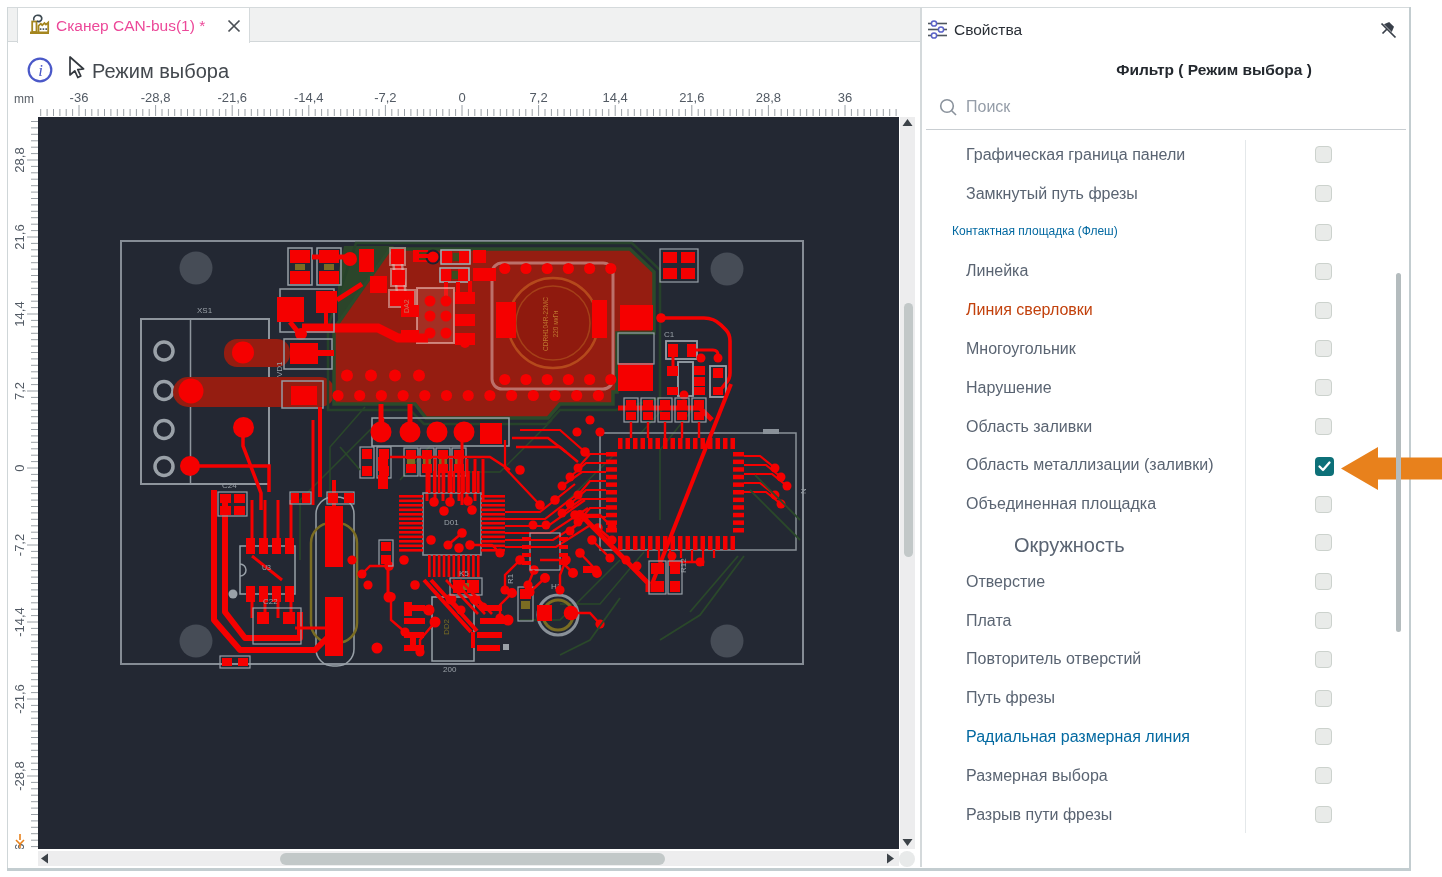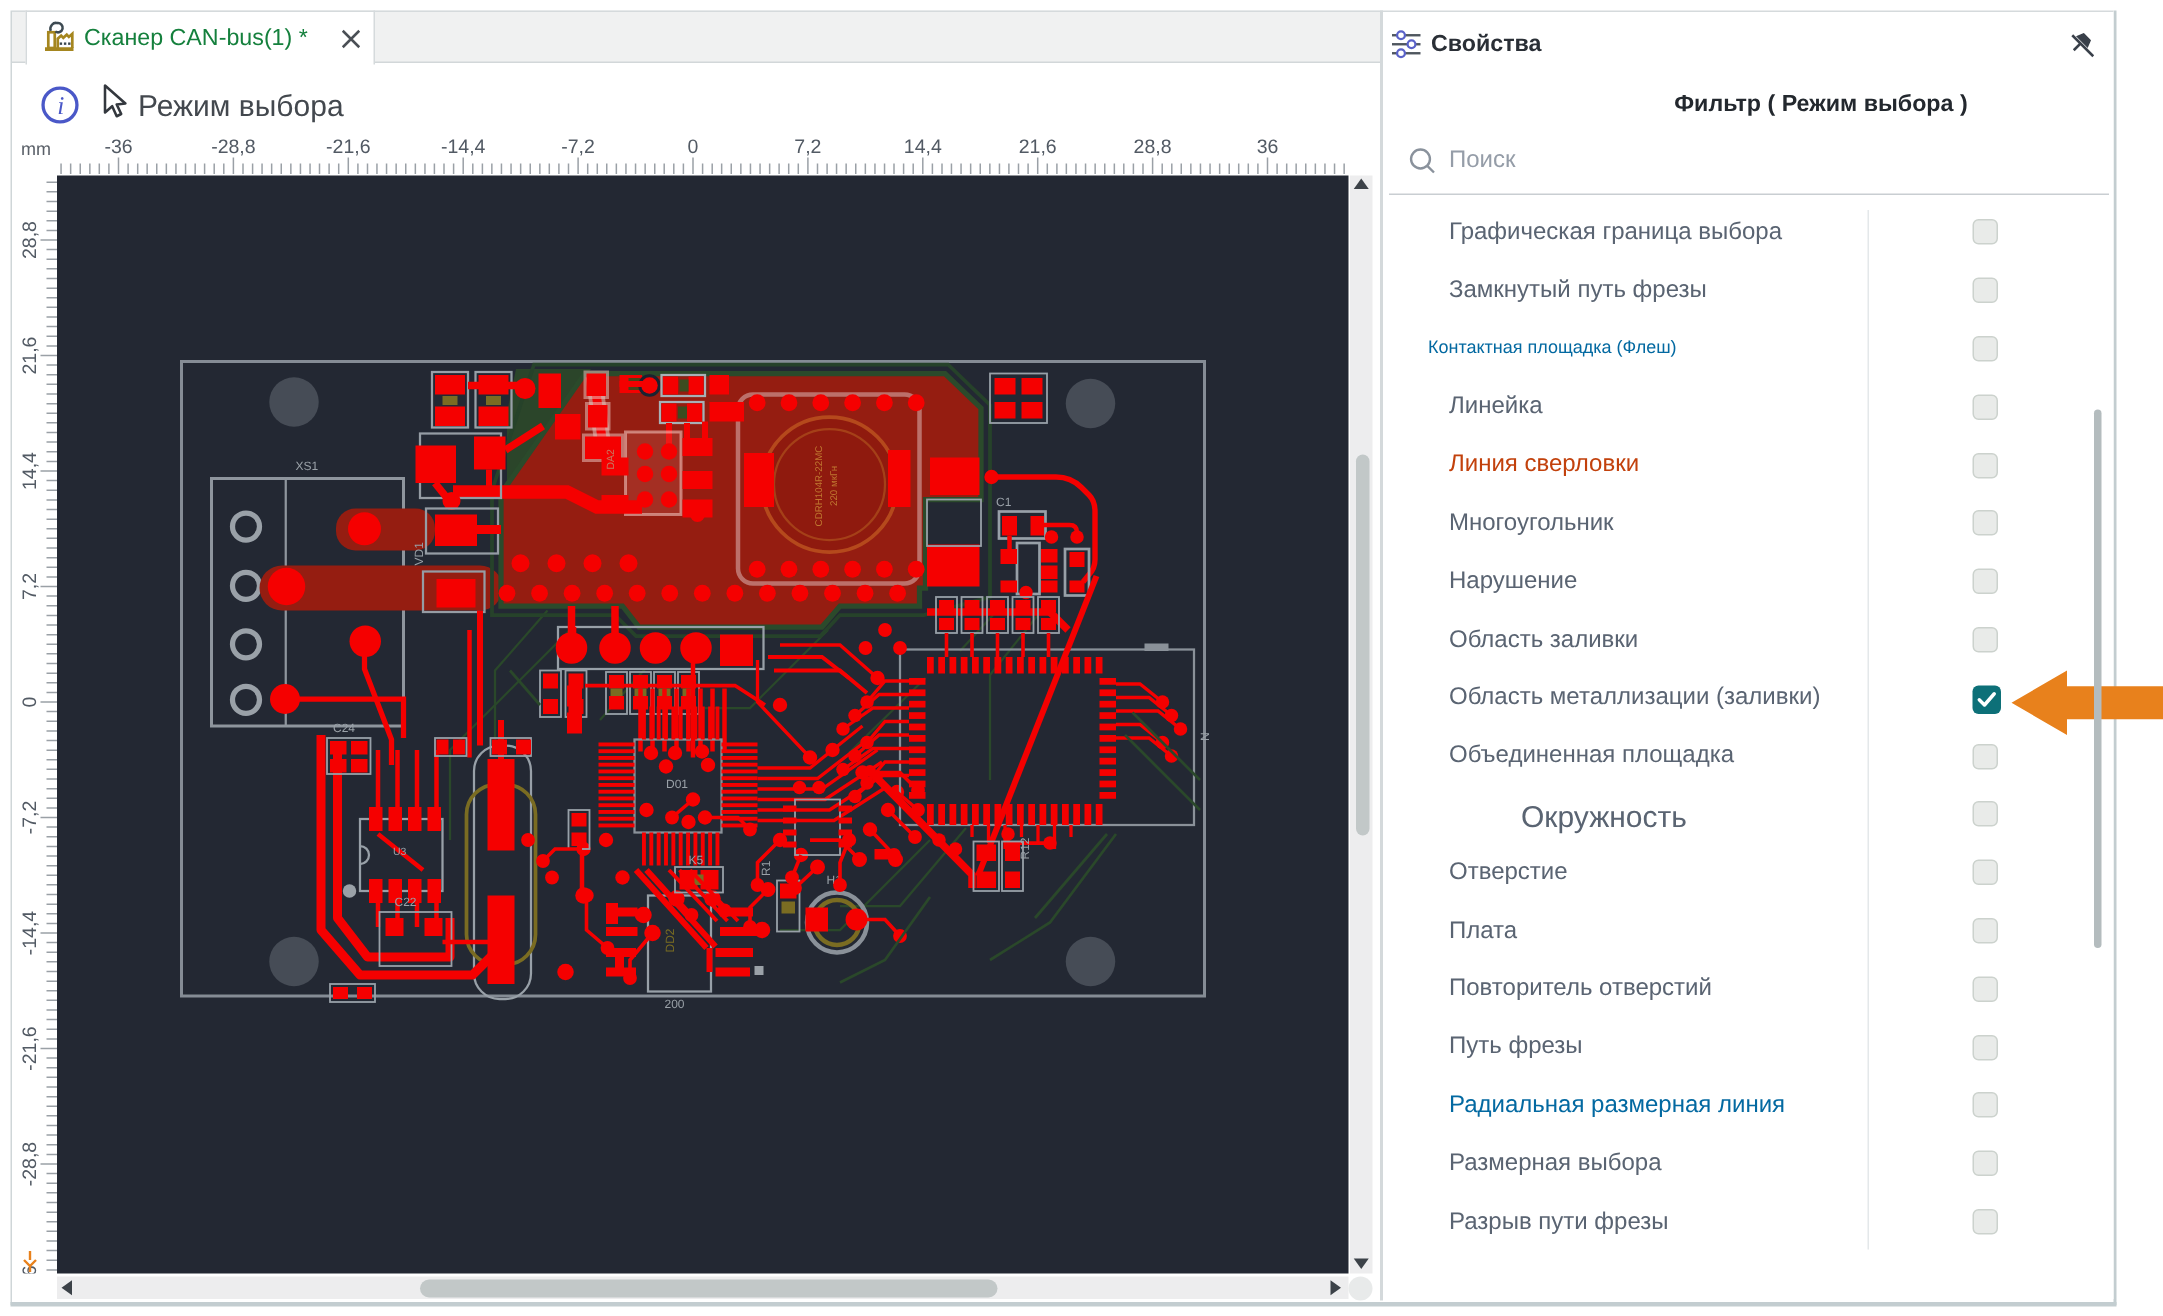--- a/index.html
+++ b/index.html
@@ -17,21 +17,21 @@
  <rect x="1" y="19.5" width="19" height="2.5" fill="#a5861f"></rect>
  <rect x="3.2" y="9.5" width="4.3" height="10.5" fill="none" stroke="#a5861f" stroke-width="1.8"></rect>
  <path d="M9.5,20 V13.8 l2.3,-2.1 1.4,1.5 2.3,-2.1 1.4,1.5 2.3,-2.1 V20" fill="none" stroke="#a5861f" stroke-width="1.8"></path>
  <g fill="#3a4750">
       <rect x="10.8" y="16.3" width="1.6" height="1.6"></rect>
       <rect x="13.6" y="16.3" width="1.6" height="1.6"></rect>
       <rect x="16.4" y="16.3" width="1.6" height="1.6"></rect>
     </g>
  <path d="M4.8,8.6 C3.8,5.4 6.6,2.6 9.2,3.4 a3.1,3.1 0 1 1 -1.3,5.6" fill="none" stroke="#3d4a52" stroke-width="1.7"></path>
 </svg>
-<div class="abs" style="left:56px;top:17px;font-size:15.5px;color:#15803d">Сканер CAN-bus(1) *</div>
+<div class="abs" style="left:56px;top:17px;font-size:15.5px;color:#ec4899">Сканер CAN-bus(1) *</div>
 <svg class="abs" style="left:227px;top:19px" width="14" height="14">
     <path d="M1.5,1.5 L12.5,12.5 M12.5,1.5 L1.5,12.5" stroke="#4a4f55" stroke-width="1.7"></path>
   </svg>
 
 <svg class="abs" style="left:26px;top:56px" width="28" height="28">
  <circle cx="14" cy="14" r="11.3" fill="none" stroke="#4a58c8" stroke-width="2.2"></circle>
  <text x="14.5" y="20" font-family="Liberation Serif, serif" font-style="italic" font-size="17" fill="#4a58c8" text-anchor="middle">i</text>
 </svg>
 <svg class="abs" style="left:66px;top:56px" width="24" height="26" viewBox="0 0 24 26">
  <path d="M4,1 L4,19 L8.8,14.8 L11.8,21.5 L14.8,20 L11.8,13.6 L17.6,13 Z" fill="#ffffff" stroke="#33383e" stroke-width="1.7" stroke-linejoin="round"></path>
@@ -930,40 +930,40 @@
       <line x1="0" y1="3.5" x2="19" y2="3.5"></line>
       <line x1="0" y1="9.5" x2="19" y2="9.5"></line>
       <line x1="0" y1="15.5" x2="19" y2="15.5"></line>
     </g>
  <g fill="#ffffff" stroke="#5a62c8" stroke-width="1.5">
       <circle cx="6" cy="3.5" r="2.6"></circle>
       <circle cx="13" cy="9.5" r="2.6"></circle>
       <circle cx="6" cy="15.5" r="2.6"></circle>
     </g>
 </svg>
-<div class="abs" style="left:954px;top:21px;font-size:15.5px;font-weight:bold;color:#2a2f36">Свойства</div>
+<div class="abs" style="left:954px;top:21px;font-size:15.5px;font-weight:normal;color:#2a2f36">Свойства</div>
 <svg class="abs" style="left:1379px;top:20px" width="20" height="20" viewBox="0 0 20 20">
  <g stroke="#39404a" stroke-width="1.7" fill="#39404a">
   <polygon points="10,3 14,7 12.5,10.5 6.5,4.5"></polygon>
   <line x1="8" y1="9" x2="3.5" y2="13.5"></line>
   <line x1="2.5" y1="3.5" x2="16.5" y2="17.5"></line>
  </g>
 </svg>
 
 <div class="abs" style="left:922px;top:61px;width:584px;text-align:center;font-size:15.5px;font-weight:bold;color:#23282e">Фильтр ( Режим выбора )</div>
 
 <svg class="abs" style="left:939px;top:98px" width="20" height="20">
     <circle cx="8" cy="8" r="6.3" fill="none" stroke="#8a929c" stroke-width="1.6"></circle>
     <line x1="12.7" y1="12.7" x2="17" y2="17" stroke="#8a929c" stroke-width="1.6"></line>
   </svg>
 <div class="abs" style="left:966px;top:98px;font-size:16px;color:#959da8">Поиск</div>
 <div class="abs" style="left:926px;top:129px;width:480px;height:1px;background:#c9ced2"></div>
 
 <div class="abs" style="left:1245px;top:140px;width:1px;height:693px;background:#e4e8ea"></div>
-<div style="position:absolute;left:966px;top:146px;font-size:16px;color:#5a6472;white-space:nowrap">Графическая граница выбора</div>
+<div style="position:absolute;left:966px;top:146px;font-size:16px;color:#5a6472;white-space:nowrap">Графическая граница панели</div>
 <div style="position:absolute;left:1315px;top:146px;width:17px;height:17px;border-radius:4px;background:#e9ebe9;border:1px solid #ccd2cd"></div>
 <div style="position:absolute;left:966px;top:185px;font-size:16px;color:#5a6472;white-space:nowrap">Замкнутый путь фрезы</div>
 <div style="position:absolute;left:1315px;top:185px;width:17px;height:17px;border-radius:4px;background:#e9ebe9;border:1px solid #ccd2cd"></div>
 <div style="position:absolute;left:952px;top:224px;font-size:12px;color:#0369a1;white-space:nowrap">Контактная площадка (Флеш)</div>
 <div style="position:absolute;left:1315px;top:224px;width:17px;height:17px;border-radius:4px;background:#e9ebe9;border:1px solid #ccd2cd"></div>
 <div style="position:absolute;left:966px;top:262px;font-size:16px;color:#5a6472;white-space:nowrap">Линейка</div>
 <div style="position:absolute;left:1315px;top:263px;width:17px;height:17px;border-radius:4px;background:#e9ebe9;border:1px solid #ccd2cd"></div>
 <div style="position:absolute;left:966px;top:301px;font-size:16px;color:#c2410c;white-space:nowrap">Линия сверловки</div>
 <div style="position:absolute;left:1315px;top:302px;width:17px;height:17px;border-radius:4px;background:#e9ebe9;border:1px solid #ccd2cd"></div>
 <div style="position:absolute;left:966px;top:340px;font-size:16px;color:#5a6472;white-space:nowrap">Многоугольник</div>

